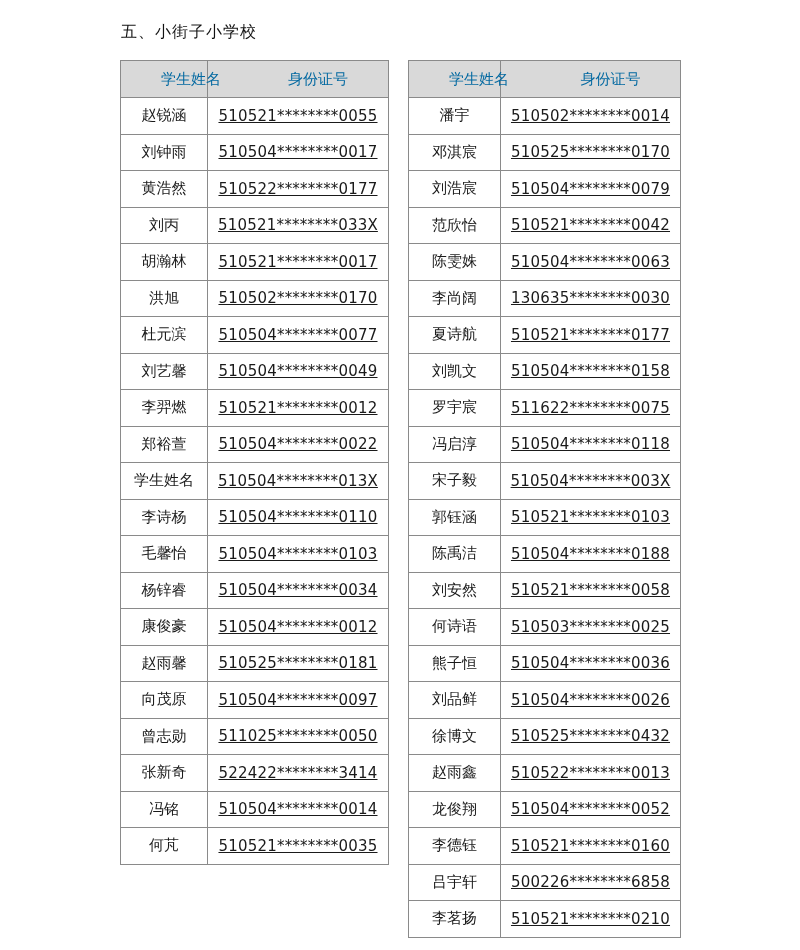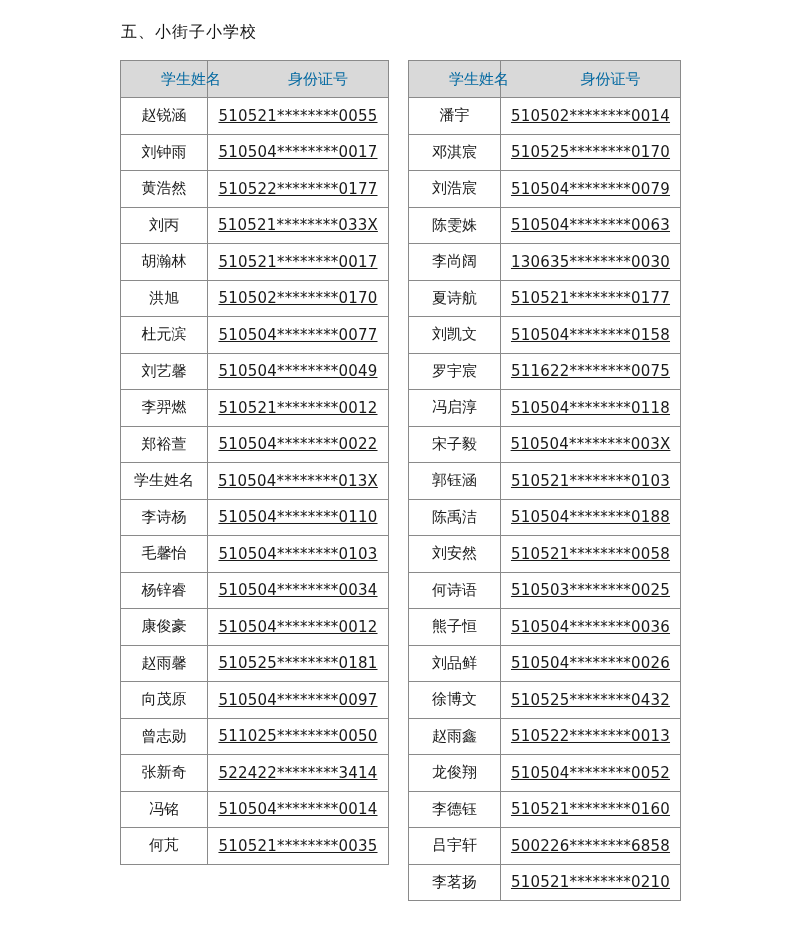--- a/index.html
+++ b/index.html
@@ -142,20 +142,24 @@
       </tr>
       <tr>
         <td>邓淇宸</td>
         <td class="id">510525********0170</td>
       </tr>
       <tr>
         <td>刘浩宸</td>
         <td class="id">510504********0079</td>
       </tr>
       <tr>
+        <td>范欣怡</td>
+        <td class="id">510521********0042</td>
+      </tr>
+      <tr>
         <td>陈雯姝</td>
         <td class="id">510504********0063</td>
       </tr>
       <tr>
         <td>李尚阔</td>
         <td class="id">130635********0030</td>
       </tr>
       <tr>
         <td>夏诗航</td>
         <td class="id">510521********0177</td>

